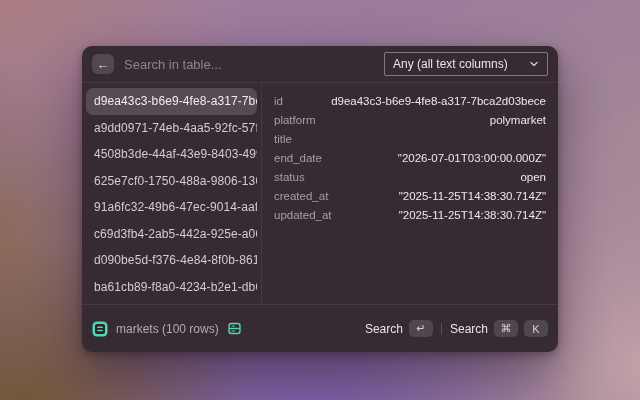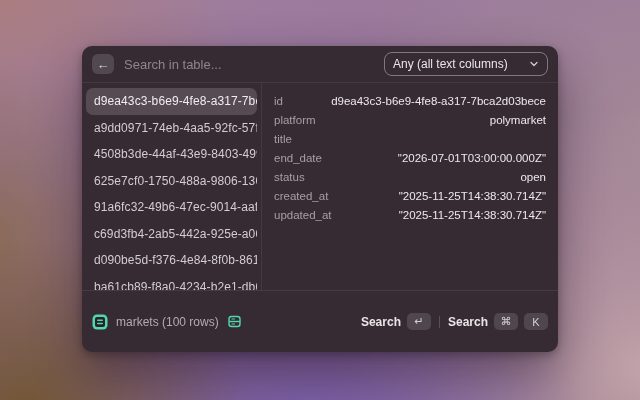--- a/index.html
+++ b/index.html
@@ -23,42 +23,42 @@
   }
   .header{height:36px;flex:0 0 36px;display:flex;align-items:center;gap:8px;
     padding:0 10px;border-bottom:1px solid rgba(255,255,255,0.07);}
   .back-btn{width:22px;height:20px;border-radius:6px;background:rgba(255,255,255,0.14);
     display:flex;align-items:center;justify-content:center;color:#ddd8db;font-size:13px;
     cursor:pointer;flex:0 0 auto;}
   .search-input{flex:1;background:transparent;border:none;outline:none;color:#ece8ea;
     font-size:13px;font-family:"Liberation Sans",sans-serif;min-width:0;}
   .search-input::placeholder{color:#8f858c;}
   .dropdown{flex:0 0 auto;width:146px;height:22px;border:1px solid rgba(235,225,230,0.42);
-    border-radius:8px;display:flex;align-items:center;justify-content:space-between;
+    border-radius:2px;display:flex;align-items:center;justify-content:space-between;
     padding:0 8px;font-size:12px;color:#e9e4e7;cursor:pointer;}
   .dropdown .chev{display:flex;align-items:center;color:#cfc8cc;}
   .body{flex:1;display:flex;min-height:0;}
   .list{width:180px;flex:0 0 180px;border-right:1px solid rgba(255,255,255,0.07);
     padding:5px 4px 0 4px;box-sizing:border-box;overflow:hidden;}
   .list-item{height:26.5px;display:flex;align-items:center;padding:0 8px;
     font-size:12px;color:#d3cdd1;border-radius:7px;white-space:nowrap;overflow:hidden;
     cursor:pointer;letter-spacing:0.1px;}
   .list-item.selected{background:#564b53;color:#f0edef;}
   .details{flex:1;padding:8px 12px 0 12px;overflow:hidden;}
   .detail-row{height:19px;display:flex;align-items:center;justify-content:space-between;
     font-size:11.5px;cursor:default;}
   .detail-key{color:#a89fa5;text-align:right;}
   .detail-value{color:#ece8ea;white-space:nowrap;}
   .footer{height:29px;flex:0 0 29px;border-top:1px solid rgba(255,255,255,0.08);
-    display:flex;align-items:center;gap:8px;padding:16px 10px;}
+    display:flex;align-items:center;gap:8px;padding:9px 10px;}
   .icon-btn{display:flex;align-items:center;justify-content:center;cursor:pointer;}
   .footer-label{color:#b3abb0;font-size:12px;}
   .spacer{flex:1;}
   .footer-action{display:flex;align-items:center;gap:6px;cursor:pointer;}
-  .footer-action-label{color:#e9e5e7;font-size:12px;font-weight:700;}
+  .footer-action-label{color:#e9e5e7;font-size:12px;font-weight:400;}
   .key-badge{min-width:14px;height:17px;padding:0 5px;border-radius:5px;
     background:rgba(255,255,255,0.13);color:#d5cfd3;font-size:11px;
     display:flex;align-items:center;justify-content:center;}
   .v-divider{width:1px;height:12px;background:rgba(255,255,255,0.18);}
 </style>
 </head>
 <body>
 
 <div class="window">
 

